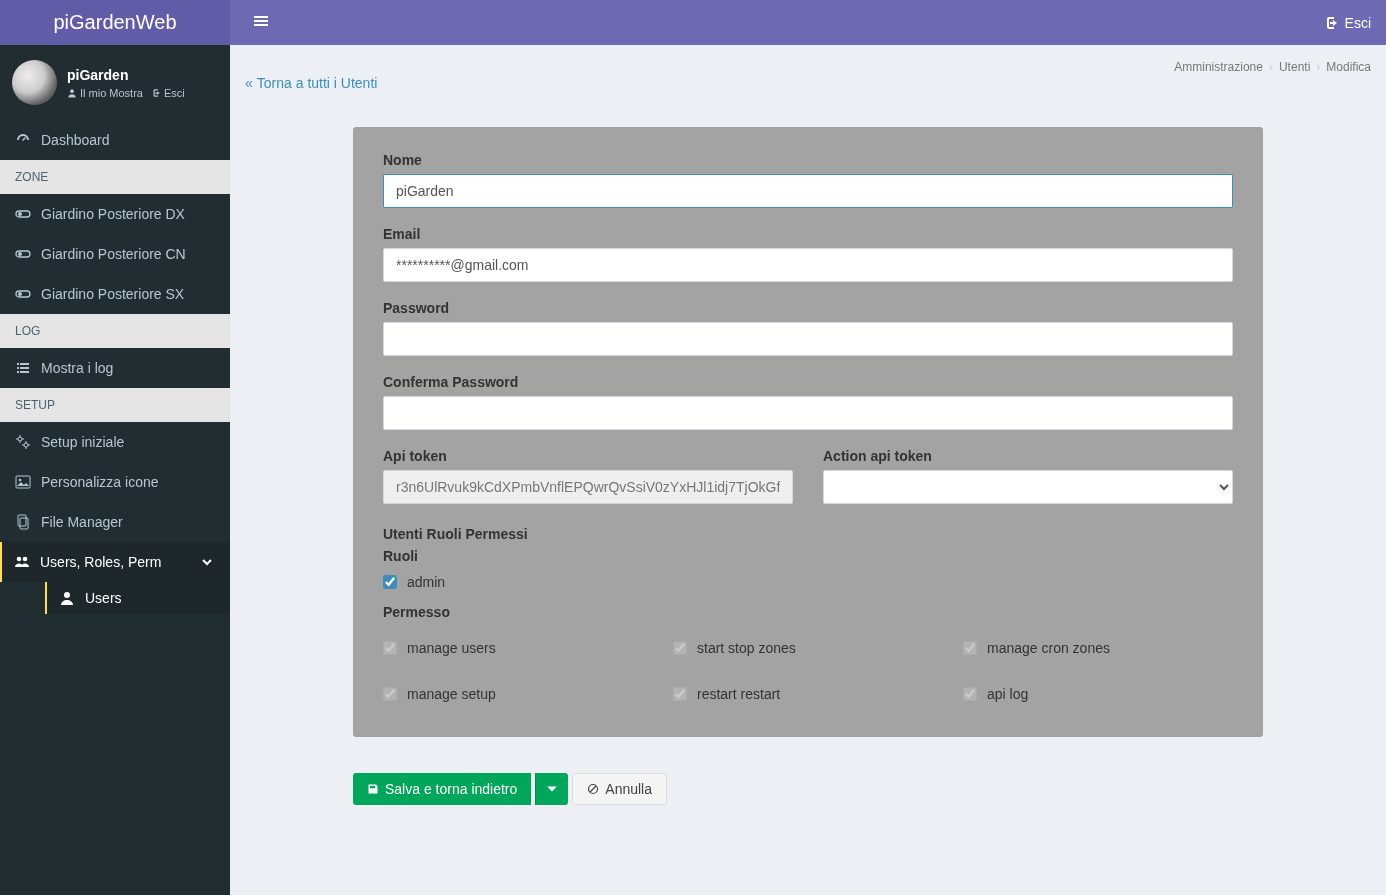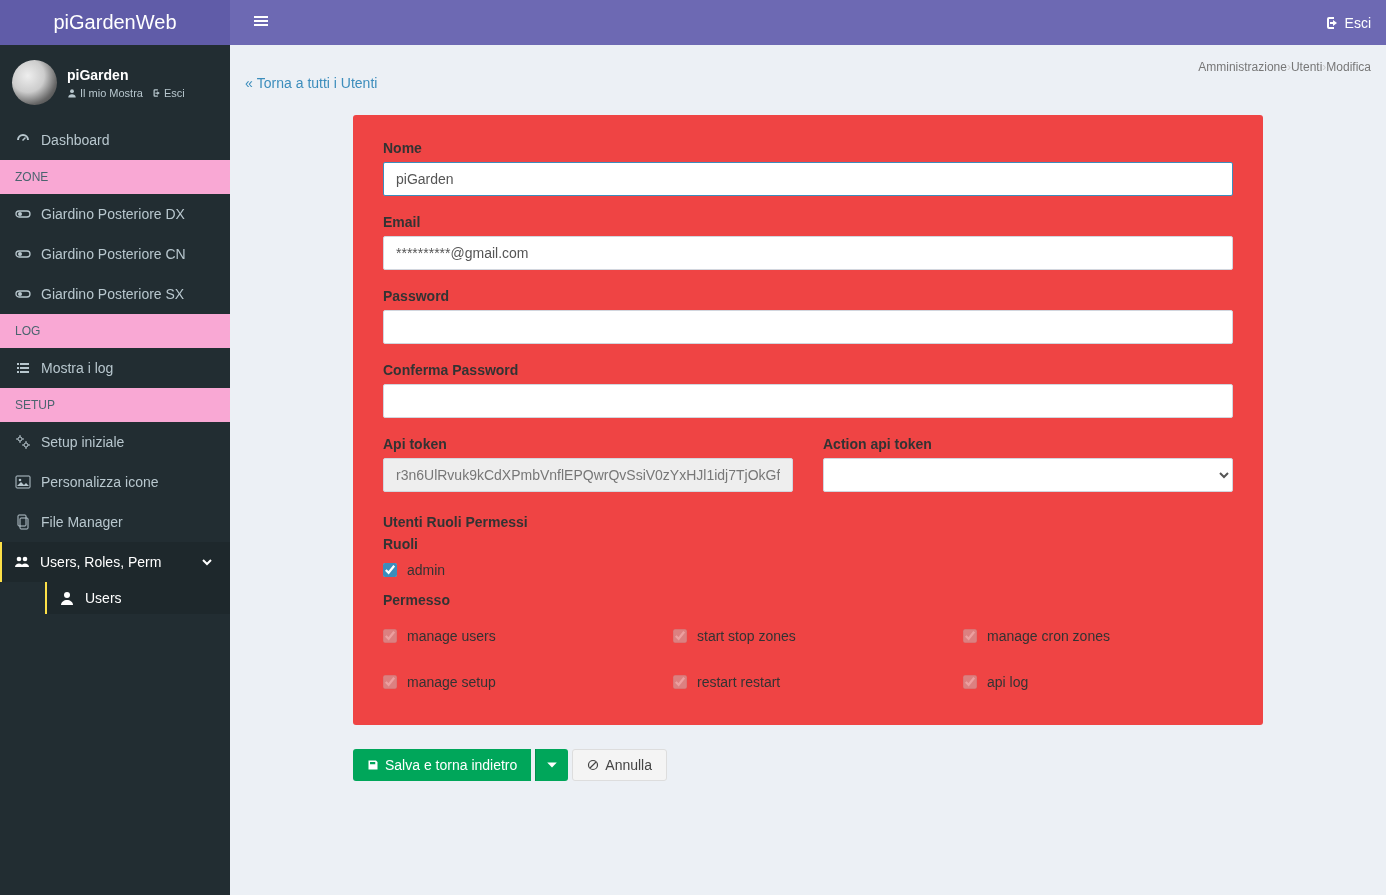--- a/index.html
+++ b/index.html
@@ -15,45 +15,45 @@
 
 .main-sidebar { position: absolute; top: 45px; left: 0; width: 230px; bottom: 0; background: #222d32; color: #b8c7ce; }
 .user-panel { padding: 15px 12px; display: flex; align-items: center; gap: 10px; }
 .user-avatar { width: 45px; height: 45px; border-radius: 50%; background: radial-gradient(circle at 35% 35%, #eee 0%, #ccc 40%, #666 70%, #333 100%); flex-shrink: 0;}
 .user-info .user-name { color: #fff; font-weight: 600; font-size: 14px; }
 .user-links { font-size: 11px; color: #b8c7ce; margin-top: 4px; display:flex; gap:8px; }
 .user-links span { display:flex; align-items:center; gap:3px; cursor:pointer;}
 .user-links svg { width:10px; height:10px; fill:#b8c7ce;}
 
 .sidebar-menu { list-style: none; }
-.sidebar-menu .header { color: #4b646f; background: #f9a8d4; padding: 10px 15px 10px 15px; font-size: 12px; }
+.sidebar-menu .header { color: #4b646f; background: #e5e5e5; padding: 10px 15px 10px 15px; font-size: 12px; }
 .sidebar-menu li > a { display: flex; align-items: center; padding: 12px 15px; color: #b8c7ce; text-decoration: none; font-size: 14px; gap: 10px; cursor:pointer;}
 .sidebar-menu li.active > a { background: #1e282c; color: #fff; border-left: 2px solid #fde047; padding-left: 12px;}
 .sidebar-menu li > a .pull-right { margin-left: auto; }
 .treeview-menu { list-style: none; background: #2c3b41; margin-left: 45px; }
 .treeview-menu li a { padding: 8px 15px 8px 30px; font-size: 14px; color: #8aa4af; display:flex; gap:10px; align-items:center; cursor:pointer;}
 .treeview-menu li.active a { color: #fff; }
 
 .icon { width: 16px; height: 16px; display: inline-flex; align-items: center; justify-content: center; flex-shrink:0;}
 .icon svg { width: 16px; height: 16px; fill: currentColor; }
 
 
 .content-wrapper { margin-left: 230px; min-height: calc(100vh - 45px); }
 .content-header { padding: 15px 15px 0 15px; position: relative; }
 .content-header h1 { font-size: 28px; font-weight: 500; color: #333; }
 .content-header h1 small { font-size: 15px; color: #777; font-weight: 300; }
-.breadcrumb { position: absolute; top: 15px; right: 15px; font-size: 12px; color: #ccc; display:flex; align-items:center;}
+.breadcrumb { position: absolute; top: 15px; right: 15px; font-size: 12px; color: #ccc; display:flex; gap:6px; align-items:center;}
 .breadcrumb a { color: #777; text-decoration: none; }
 .breadcrumb .active { color: #777; }
 .breadcrumb .sep { color: #ccc; }
 
 .content { padding: 15px; }
 .back-link { color: #3c8dbc; text-decoration: none; font-size: 14px; display:inline-flex; align-items:center; gap:4px;}
 
-.box { background: #ef4444; border-radius: 3px; border-top: 0; margin: 24px auto; max-width: 910px; padding: 25px 30px; }
+.box { background: #a3a3a3; border-radius: 3px; border-top: 0; margin: 36px auto; max-width: 910px; padding: 25px 30px; }
 .form-group { margin-bottom: 18px; }
 .form-group label { display: block; font-weight: 700; margin-bottom: 6px; color: #333; font-size: 14px; }
 .form-control { width: 100%; height: 34px; padding: 6px 12px; font-size: 14px; color: #555; background: #fff; border: 1px solid #d2d6de; border-radius: 2px; }
 .form-control.focused { border: 1px solid #3c8dbc; }
 .form-control[disabled] { background: #eee; color: #777;}
 select.form-control { appearance: auto; }
 
 .row { display: flex; gap: 30px; }
 .col-half { flex: 1; }
 

